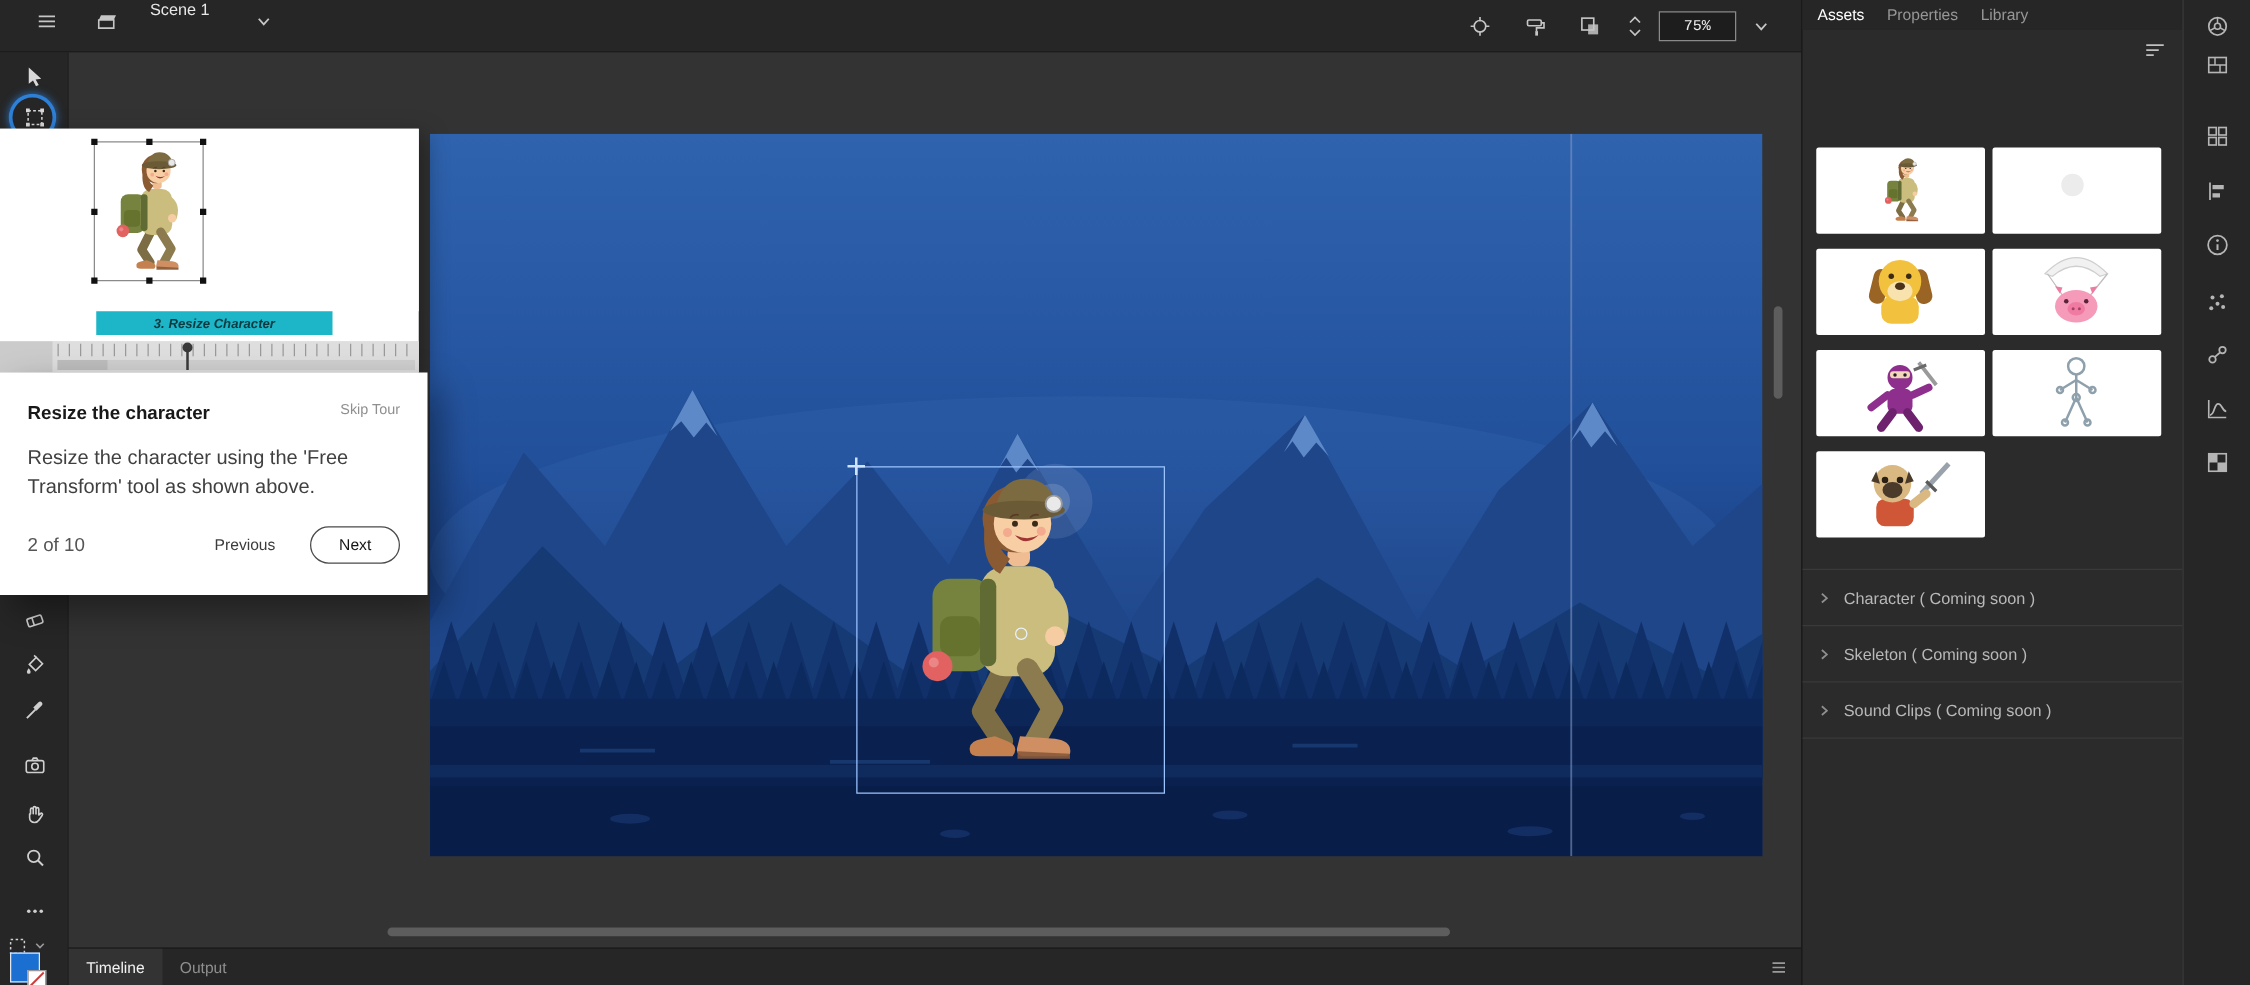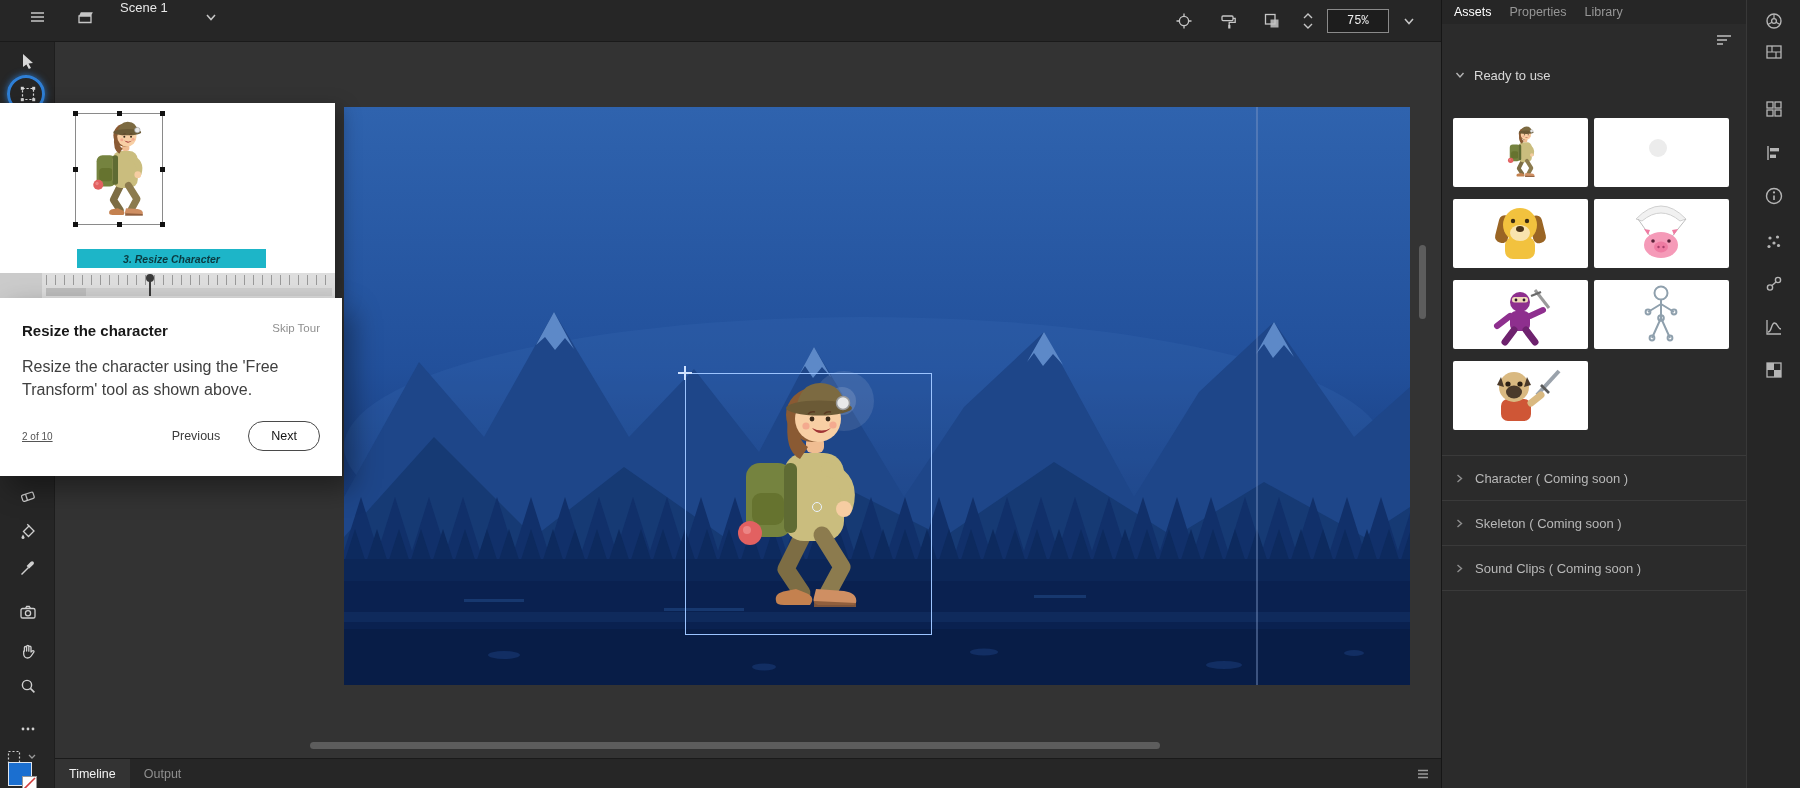--- a/index.html
+++ b/index.html
@@ -41,21 +41,21 @@
   .mini-box{position:absolute;left:75px;top:10px;width:88px;height:112px;border:1px solid #8a8a8a;box-sizing:border-box;}
   .hdl{position:absolute;width:5px;height:5px;background:#111;}
   .caption-bar{position:absolute;left:77px;top:146px;width:189px;height:19px;display:flex;align-items:center;justify-content:center;font-size:10.5px;font-weight:bold;font-style:italic;color:#0b3a40;}
   .tl-mock{position:absolute;left:0;top:170px;width:335px;height:25px;background:#dedede;}
   .popup{position:absolute;left:0;top:298px;width:342px;height:178px;background:#fff;box-shadow:10px 12px 26px rgba(0,0,0,.4);box-sizing:border-box;padding:24px 22px 0 22px;z-index:30;}
   .popup-head{display:flex;align-items:flex-start;}
   .popup-title{font-size:15px;font-weight:bold;color:#181818;}
   .popup-skip{margin-left:auto;font-size:11.5px;color:#8f8f8f;}
   .popup-body{margin-top:16px;font-size:16px;color:#404040;line-height:1.45;width:292px;}
   .popup-foot{margin-top:20px;display:flex;align-items:center;}
-  .popup-progress{font-size:10px;color:#555;text-decoration:underline;}
+  .popup-progress{font-size:15px;color:#555;}
   .popup-prev{margin-left:auto;font-size:12.5px;color:#3c3c3c;margin-right:28px;}
   .popup-next{border:1.5px solid #4a4a4a;border-radius:16px;padding:7px 22px;font-size:12.5px;color:#141414;background:#fff;}
   
   .assets-panel{position:absolute;left:1441px;top:0;width:305px;height:788px;background:#2b2b2b;border-left:1px solid #161616;box-sizing:border-box;}
   .panel-tabs{height:24px;background:#262626;display:flex;align-items:center;gap:18px;padding-left:12px;font-size:12.5px;}
   .panel-tab{color:#969696;}
   .panel-tab.active{color:#fff;}
   .panel-toolrow{height:34px;position:relative;}
   .sort-btn{position:absolute;right:12px;top:6px;}
   .ready-row{height:26px;display:flex;align-items:center;gap:8px;padding-left:12px;color:#d8d8d8;font-size:13px;margin-top:4px;}
@@ -352,26 +352,20 @@
       <span class="panel-tab">Properties</span>
       <span class="panel-tab">Library</span>
     </div>
     <div class="panel-toolrow">
       <div class="sort-btn">
         <svg width="20" height="20">
             <path d="M3 6h14M3 10h10M3 14h6" stroke="#c0c0c0" stroke-width="1.4"></path>
           </svg>
       </div>
     </div>
-    <div class="ready-row">
-      <svg width="12" height="12">
-          <path d="M2.5 4l3.5 4 3.5-4" fill="none" stroke="#b5b5b5" stroke-width="1.4"></path>
-        </svg>
-      <span>Ready to use</span>
-    </div>
 
     <div class="thumb-grid">
       <div class="thumb">
         <svg width="135" height="69">
             <use href="#hiker" transform="translate(50,5) scale(0.225)"></use>
           </svg>
       </div>
       <div class="thumb">
         <svg width="135" height="69">
             <circle cx="64" cy="30" r="9" fill="#ececec"></circle>

